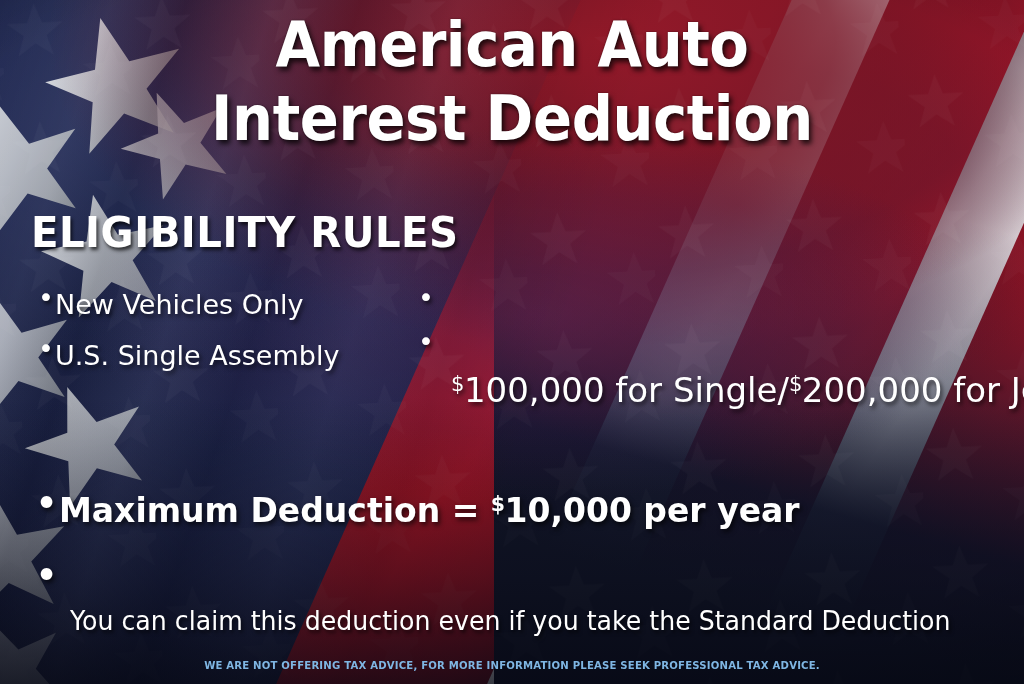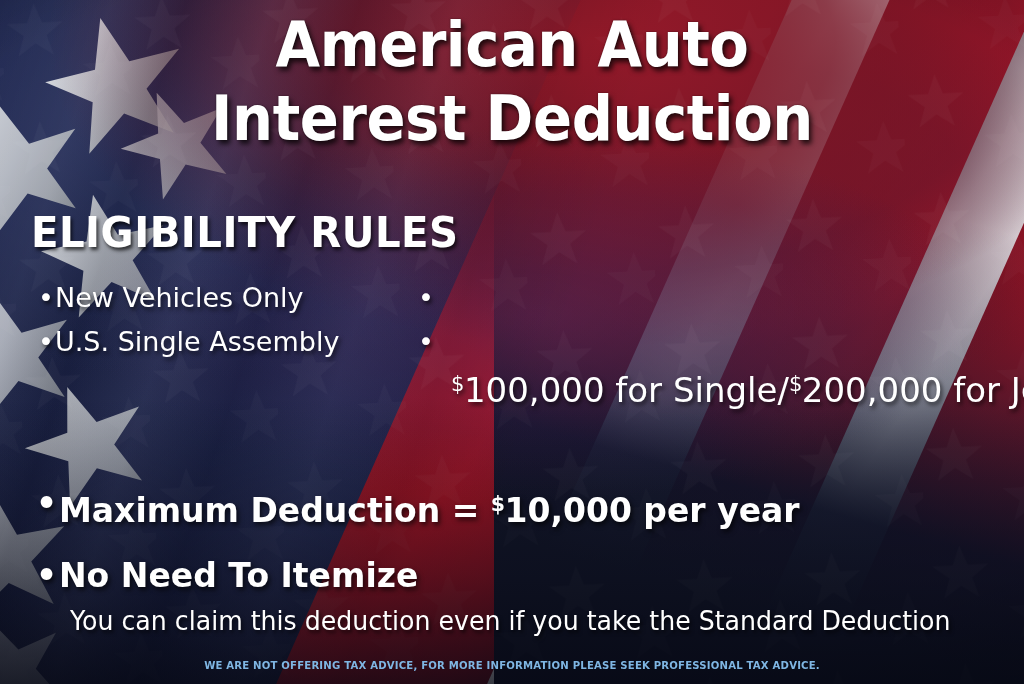--- a/index.html
+++ b/index.html
@@ -137,21 +137,21 @@
 
   .bullet {
     display:flex;
     align-items:flex-start;
     font-size:27px;
     line-height:44px;
     font-weight:400;
     white-space:nowrap;
   }
   .bullet .dot { flex:0 0 auto; width:17px; font-size:27px; line-height:44px; }
-  .bullet .btxt { flex:0 1 auto; }
+  .bullet .btxt { flex:0 1 auto;margin-top:7px; }
 
   .subline {
     font-size:34px;
     line-height:40px;
     padding-left:33px;
     white-space:nowrap;
   }
 
   .sup { font-size:0.62em; vertical-align:0.52em; letter-spacing:-0.5px; }
 
@@ -302,21 +302,20 @@
 
     <div class="big-bullets">
 
       <div class="big-bullet">
         <span class="dot">•</span>
         <span><span>Maximum Deduction = </span><span class="sup">$</span><span>10,000</span><span> per year</span></span>
       </div>
 
       <div class="big-bullet second">
         <span class="dot">•</span>
-        <span>No Need To Itemize</span>
       </div>
 
       <div class="note">You can claim this deduction even if you take the Standard Deduction</div>
     </div>
 
     <div class="disclaimer">WE ARE NOT OFFERING TAX ADVICE, FOR MORE INFORMATION PLEASE SEEK PROFESSIONAL TAX ADVICE.</div>
 
   </div>
 </div>
 

